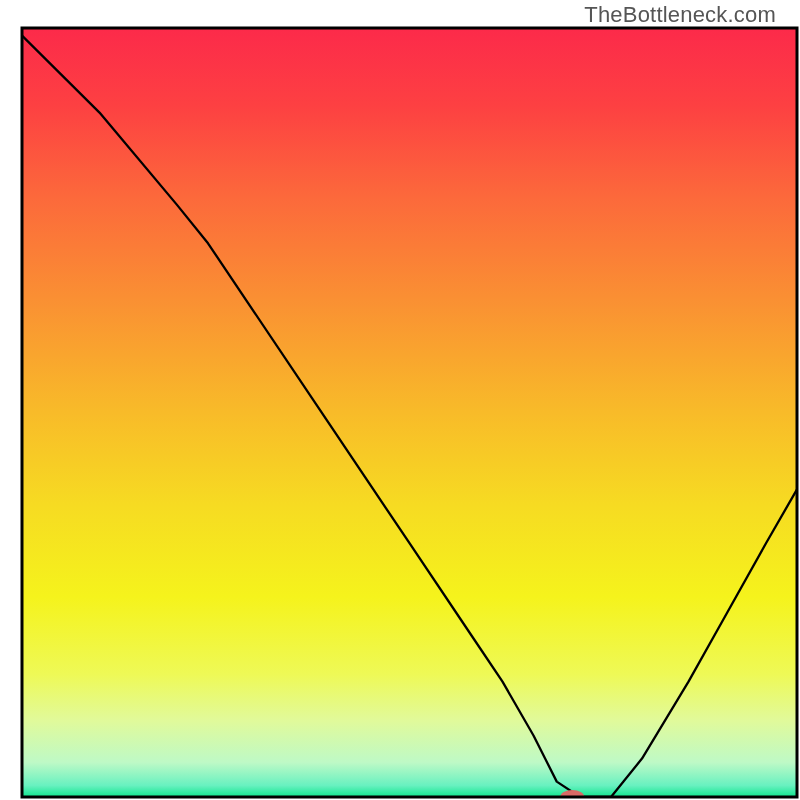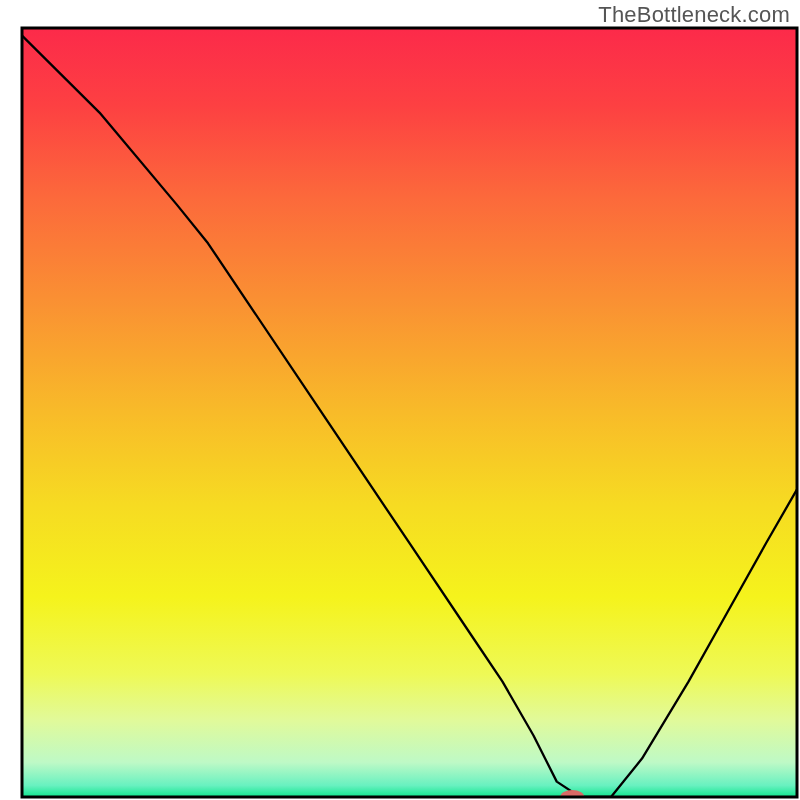--- a/index.html
+++ b/index.html
@@ -11,21 +11,21 @@
     font-family: Arial, Helvetica, sans-serif;
   }
   .chart-wrap {
     position: relative;
     width: 800px;
     height: 800px;
   }
   .watermark {
     position: absolute;
     top: 2px;
-    right: 10px;
+    right: 24px;
     color: #555555;
     font-size: 22px;
     font-weight: 500;
     letter-spacing: 0.2px;
     z-index: 3;
   }
   svg.plot {
     position: absolute;
     left: 0;
     top: 0;

